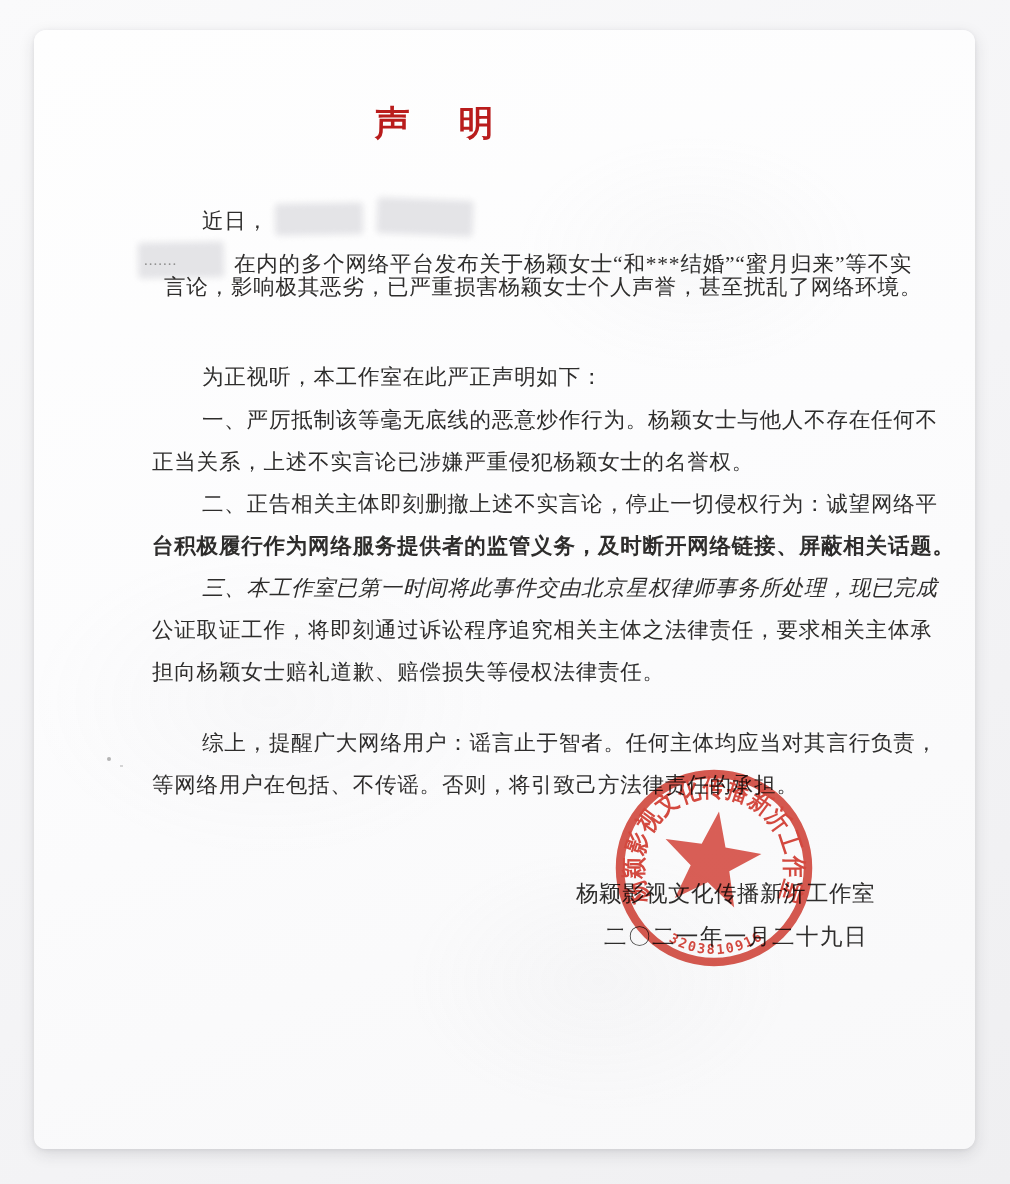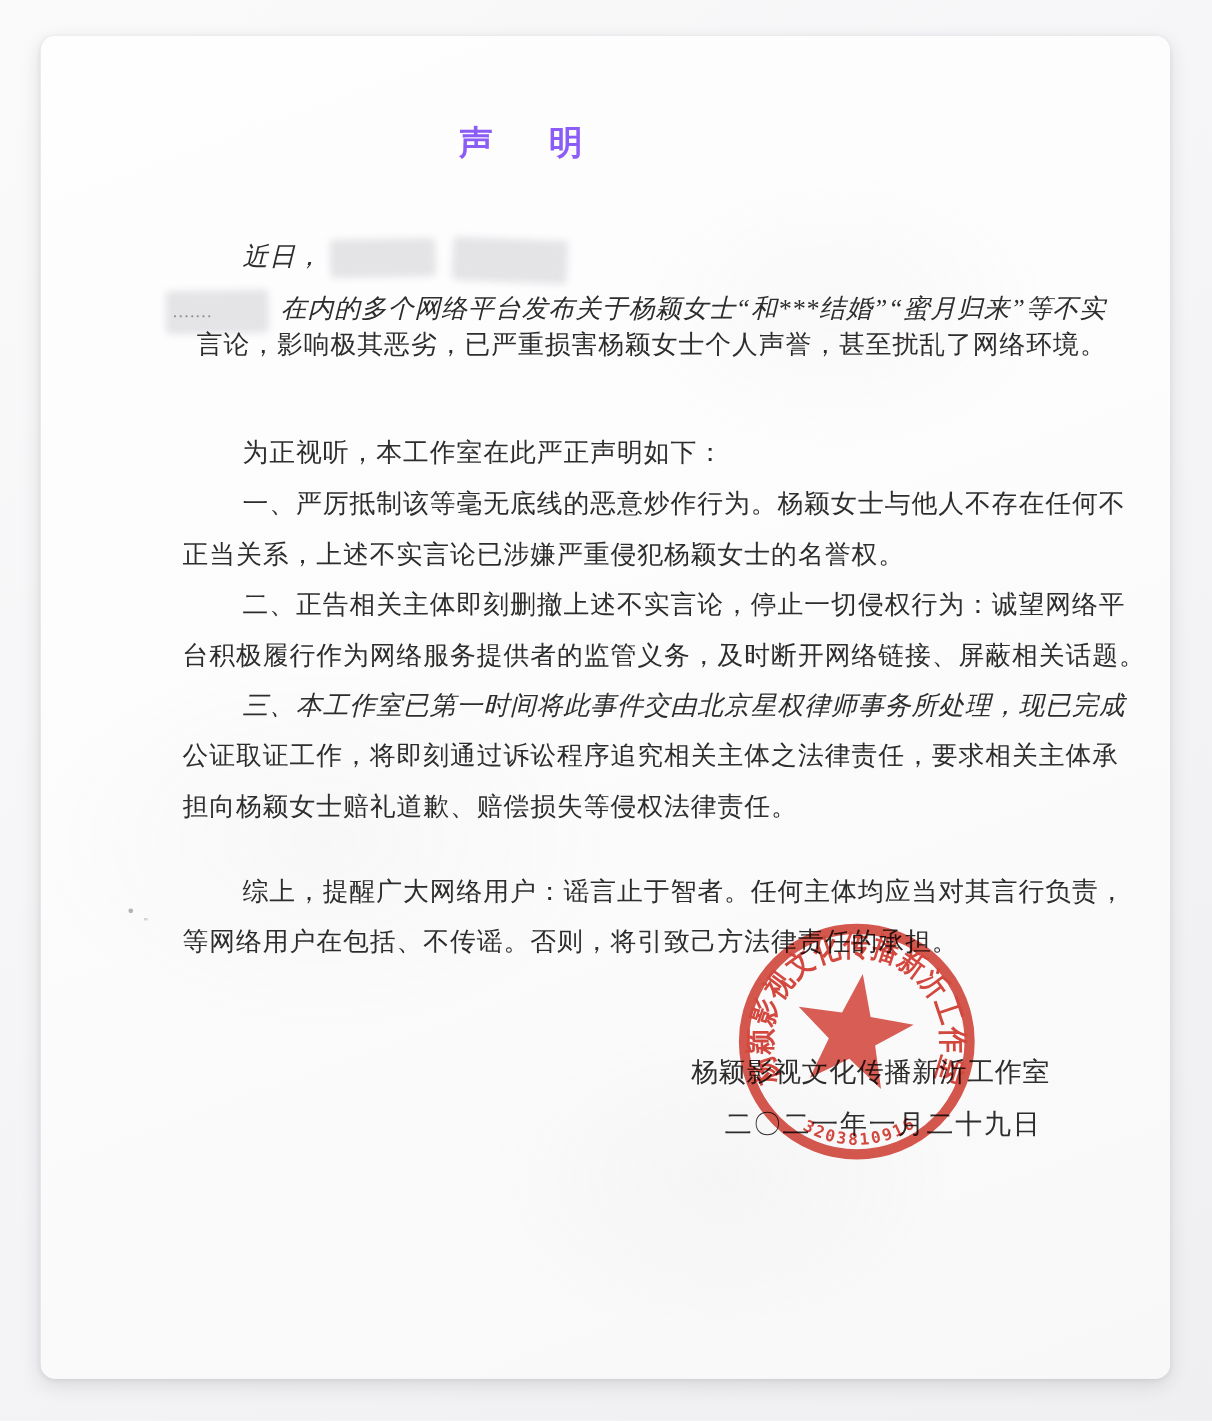--- a/index.html
+++ b/index.html
@@ -17,30 +17,30 @@
   .paper-texture{
     position:absolute;left:34px;top:30px;width:941px;height:1119px;border-radius:12px;
     background:
       radial-gradient(ellipse 300px 200px at 70% 20%,rgba(180,180,185,.05),transparent 60%),
       radial-gradient(ellipse 400px 260px at 25% 60%,rgba(180,180,185,.05),transparent 60%),
       radial-gradient(ellipse 320px 220px at 60% 85%,rgba(180,180,185,.06),transparent 60%);
     pointer-events:none;
   }
   .doc-title{
     position:absolute;left:0;top:100px;width:868px;text-align:center;
-    font-size:28px;font-weight:700;color:#8b5cf6;letter-spacing:13px;text-indent:13px;
+    font-size:35px;font-weight:700;color:#b91c1c;letter-spacing:13px;text-indent:13px;
     word-spacing:14px;filter:blur(.25px);
   }
   .line{
     position:absolute;left:152px;white-space:nowrap;
     font-size:21.5px;font-weight:500;color:#2e2d2c;letter-spacing:.8px;
     filter:blur(.28px);
   }
   .indent{padding-left:50px;}
-  .lineflex{display:flex;align-items:flex-start;font-style:italic;}
+  .lineflex{display:flex;align-items:flex-end;}
   .redact{
     display:inline-block;height:32px;background:#e4e4e7;border-radius:4px;
     filter:blur(3.2px);flex:none;
   }
   .redact.r1{width:88px;margin:0 8px 0 6px;transform:rotate(-1deg);}
   .redact.r2{width:96px;margin-left:6px;height:36px;transform:rotate(2.2deg);}
   .redact.r3{width:86px;height:36px;margin-right:10px;transform:rotate(-1deg);}
   .residual{
     position:absolute;left:144px;top:252px;font-size:15px;color:#8f8f8f;
     letter-spacing:1px;filter:blur(.4px);
@@ -82,21 +82,21 @@
 </div>
 <span class="residual">.......</span>
 <div class="line" style="top:272px;margin-left:12px;">言论，影响极其恶劣，已严重损害杨颖女士个人声誉，甚至扰乱了网络环境。</div>
 
 <div class="line indent" style="top:362px;">为正视听，本工作室在此严正声明如下：</div>
 
 <div class="line indent" style="top:405px;">一、严厉抵制该等毫无底线的恶意炒作行为。杨颖女士与他人不存在任何不</div>
 <div class="line" style="top:447px;">正当关系，上述不实言论已涉嫌严重侵犯杨颖女士的名誉权。</div>
 
 <div class="line indent" style="top:489px;">二、正告相关主体即刻删撤上述不实言论，停止一切侵权行为：诚望网络平</div>
-<div class="line" style="top:531px;">台积极履行作为网络服务提供者的监管义务，及时断开网络链接、屏蔽相关话题。</div>
+<div class="line" style="top:531px;font-weight:bold;">台积极履行作为网络服务提供者的监管义务，及时断开网络链接、屏蔽相关话题。</div>
 
 <div class="line indent" style="top:573px;font-style:italic;">三、本工作室已第一时间将此事件交由北京星权律师事务所处理，现已完成</div>
 <div class="line" style="top:615px;">公证取证工作，将即刻通过诉讼程序追究相关主体之法律责任，要求相关主体承</div>
 <div class="line" style="top:657px;">担向杨颖女士赔礼道歉、赔偿损失等侵权法律责任。</div>
 
 <div class="line indent" style="top:728px;text-align:right;">综上，提醒广大网络用户：谣言止于智者。任何主体均应当对其言行负责，</div>
 <div class="line" style="top:770px;">等网络用户在包括、不传谣。否则，将引致己方法律责任的承担。</div>
 
 <div class="noise-dot"></div>
 <div class="noise-dash"></div>

